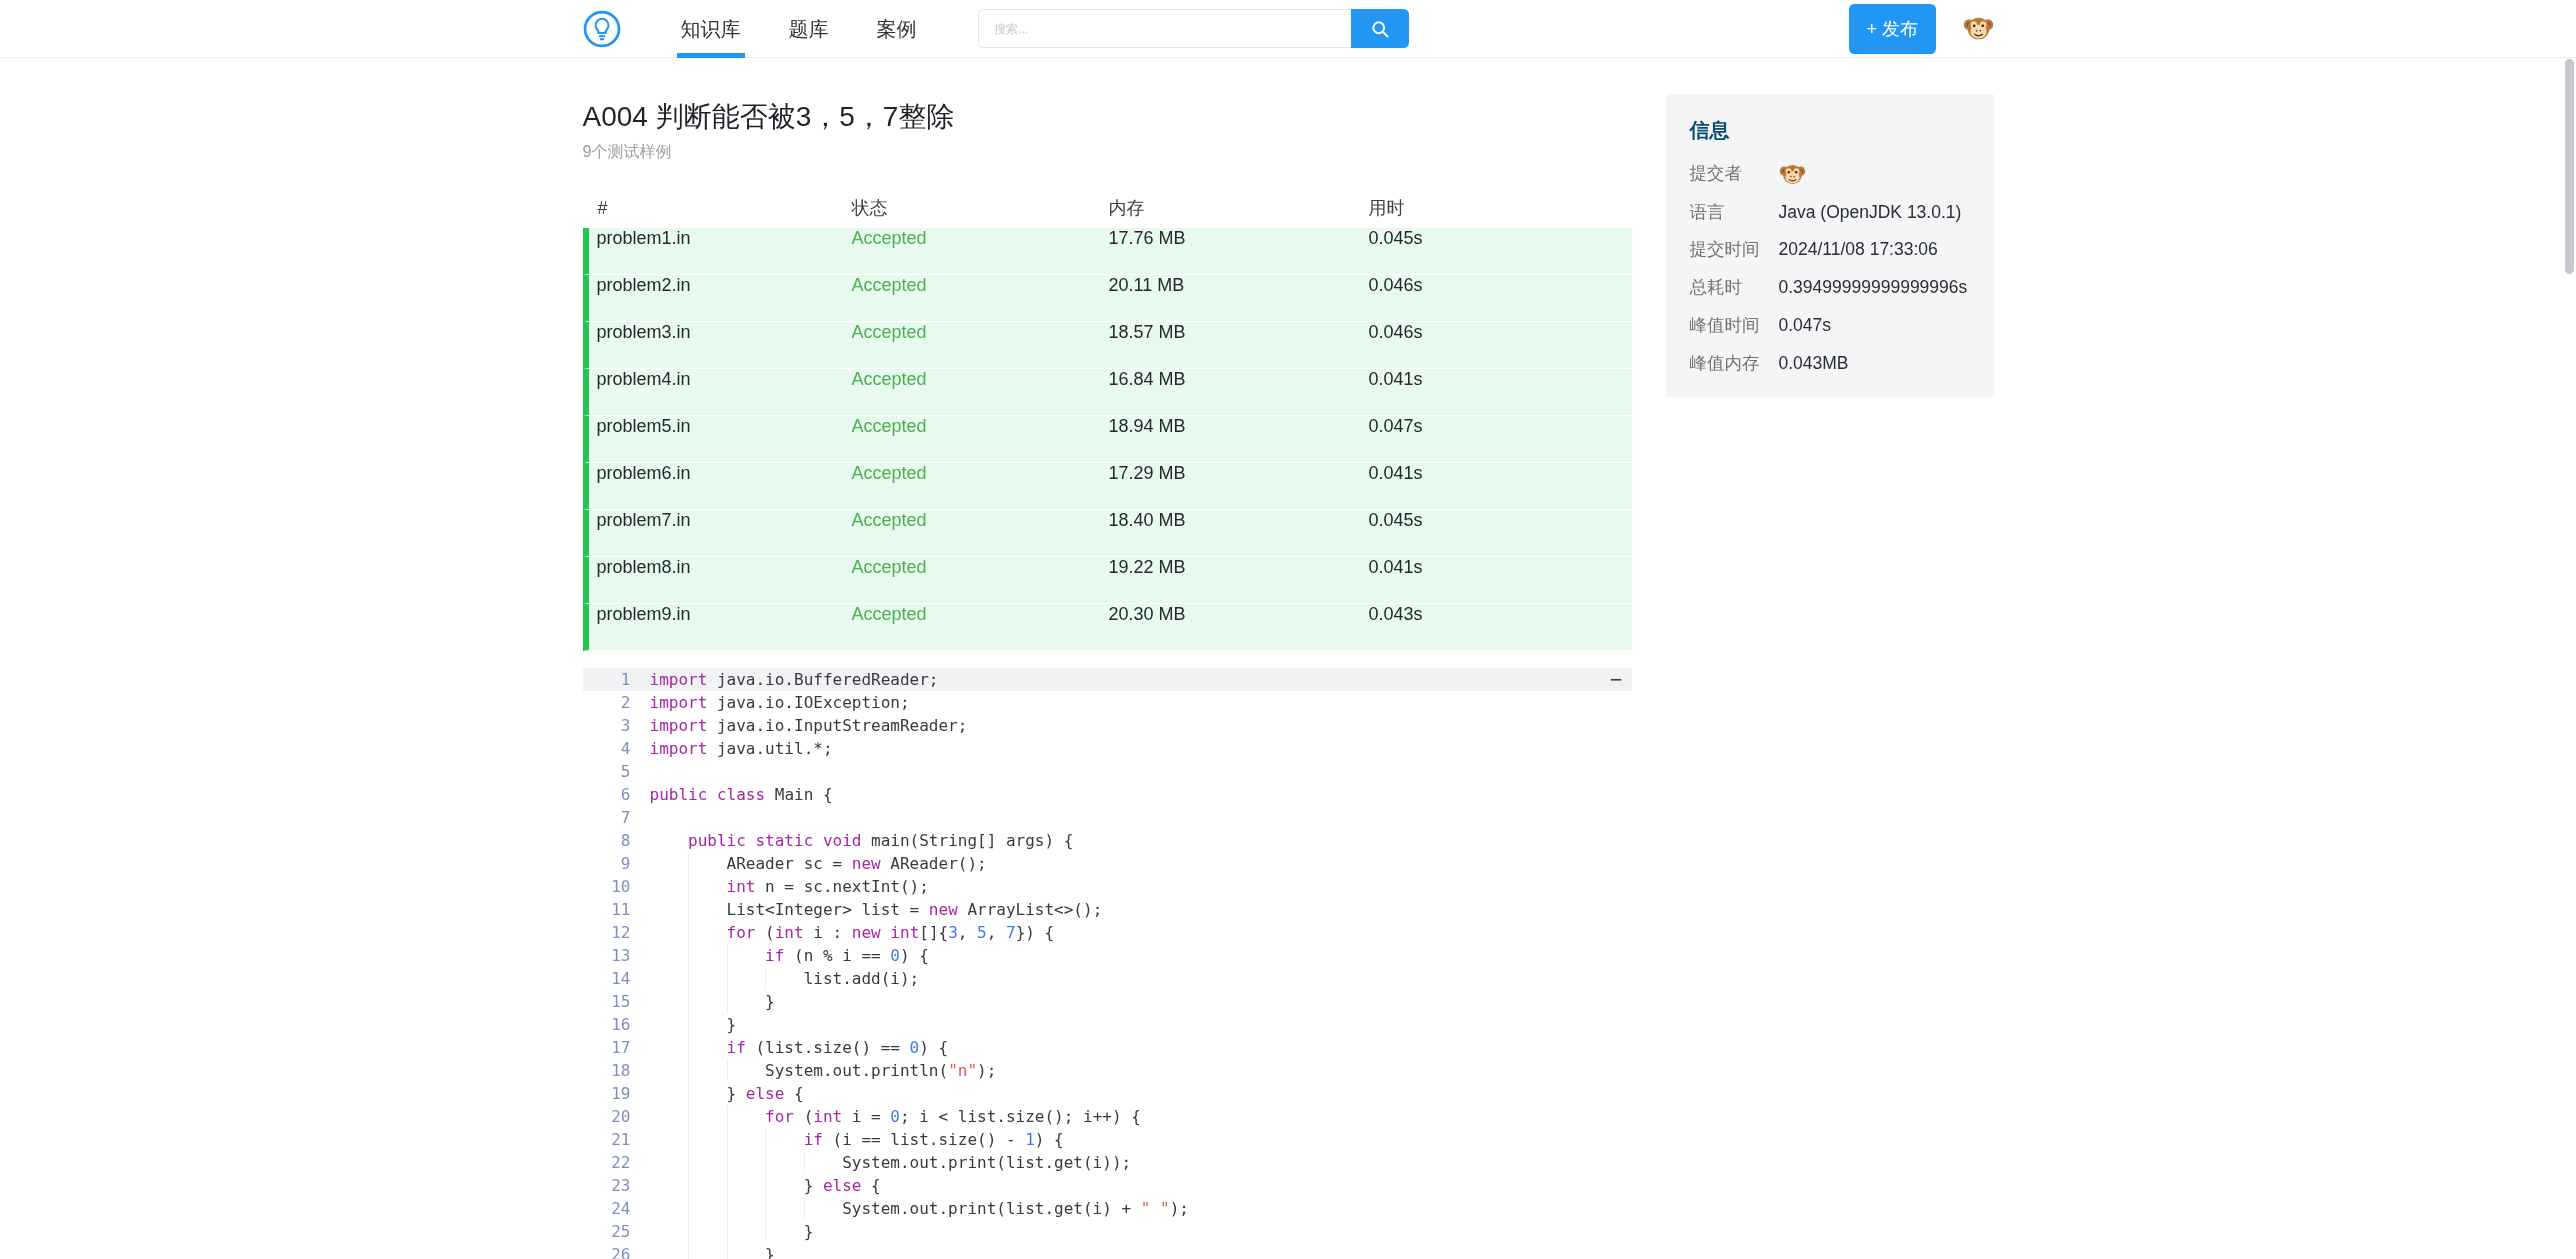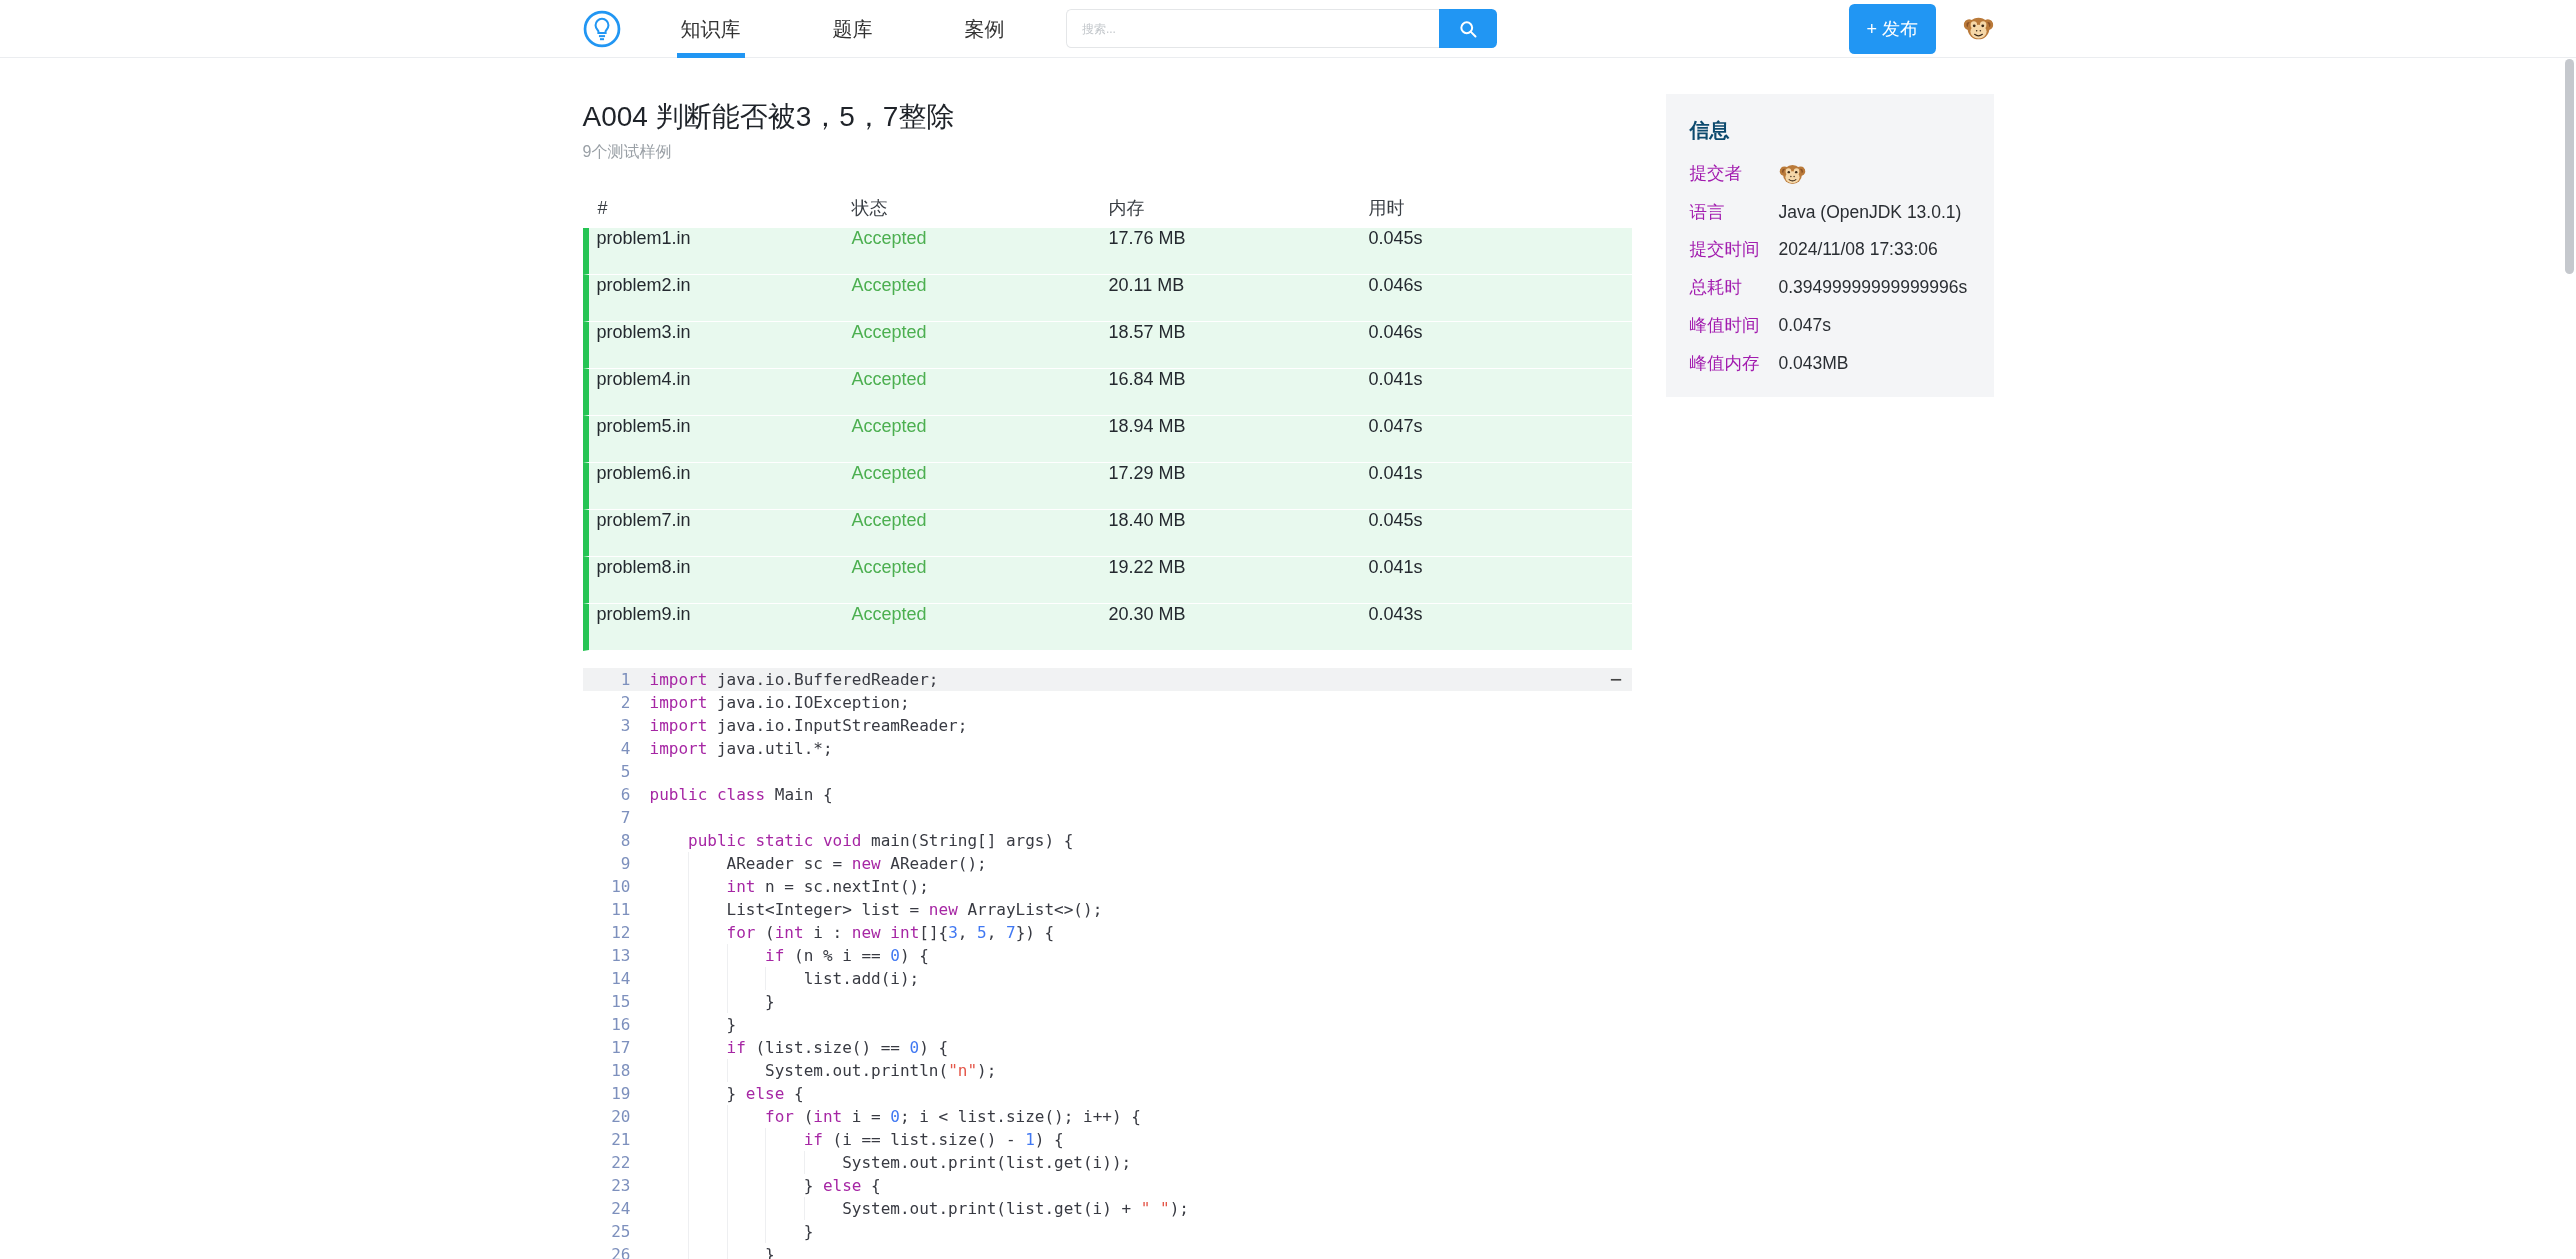--- a/index.html
+++ b/index.html
@@ -5,21 +5,21 @@
   *{margin:0;padding:0;box-sizing:border-box;}
   html,body{width:2576px;height:1260px;overflow:hidden;background:#fff;
     font-family:"Liberation Sans","DejaVu Sans",sans-serif;}
   :root{--accent:#2196f3;--success:#4caf50;--row-bg:#e8f9ee;--row-bar:#25c453;
     --kw:#a626a4;--str:#e45649;--num:#4078f2;}
 
   
   .navbar{height:58px;background:#fff;border-bottom:1.3px solid #ebedf0;}
   .nav-inner{width:1411px;height:100%;margin:0 auto;display:flex;align-items:center;}
   .logo{width:38px;height:38px;margin-right:60px;display:flex;cursor:pointer;flex-shrink:0;}
-  .nav-items{display:flex;height:100%;gap:44px;}
+  .nav-items{display:flex;height:100%;}
   .nav-item{font-size:20px;color:#333;margin-right:48px;height:58px;line-height:58px;
     position:relative;cursor:pointer;white-space:nowrap;}
   .nav-item.active::after{content:"";position:absolute;left:-4px;right:-4px;bottom:0;
     height:4.7px;background:var(--accent);}
   .search-group{display:flex;margin-left:13.4px;height:39px;}
   .search-input{width:373px;height:39px;border:1.3px solid #e4e6e8;border-right:none;
     border-radius:5.4px 0 0 5.4px;padding:0 15px;font-size:12px;color:#333;outline:none;
     font-family:inherit;background:#fff;}
   .search-input::placeholder{color:#c3c7cb;}
   .search-btn{width:58px;height:39px;background:var(--accent);border:none;
@@ -62,21 +62,21 @@
   .ind{display:inline-block;white-space:pre;height:23px;vertical-align:top;}
   .ind.g{box-shadow:inset 0.7px 0 0 #e7e9eb;}
   .fold-btn{margin-left:auto;padding-right:9.4px;color:#444;font-size:20px;cursor:pointer;}
 
   
   .sidebar{width:328px;margin-left:34px;padding-top:36px;flex-shrink:0;}
   .info-panel{background:#f4f5f7;padding:23px 20px 20px 24px;}
   .info-title{font-size:20px;font-weight:bold;color:#0c4a6e;margin-bottom:16px;}
   .info-row{font-size:17.5px;line-height:27px;margin-bottom:10.8px;color:#2a2e33;}
   .info-row:last-child{margin-bottom:0;}
-  .info-label{display:inline-block;width:89px;color:#a21caf;vertical-align:top;}
+  .info-label{display:inline-block;width:89px;color:#737373;vertical-align:top;}
   .info-link{color:var(--accent);cursor:pointer;}
   .info-avatar{display:inline-block;width:27px;height:27px;vertical-align:middle;
     border-radius:50%;overflow:hidden;}
 
   .scroll-thumb{position:fixed;right:2px;top:59px;width:9.4px;height:215px;
     background:#c5c8cd;border-radius:5.4px;cursor:pointer;}
 </style>
 </head>
 <body>
 

